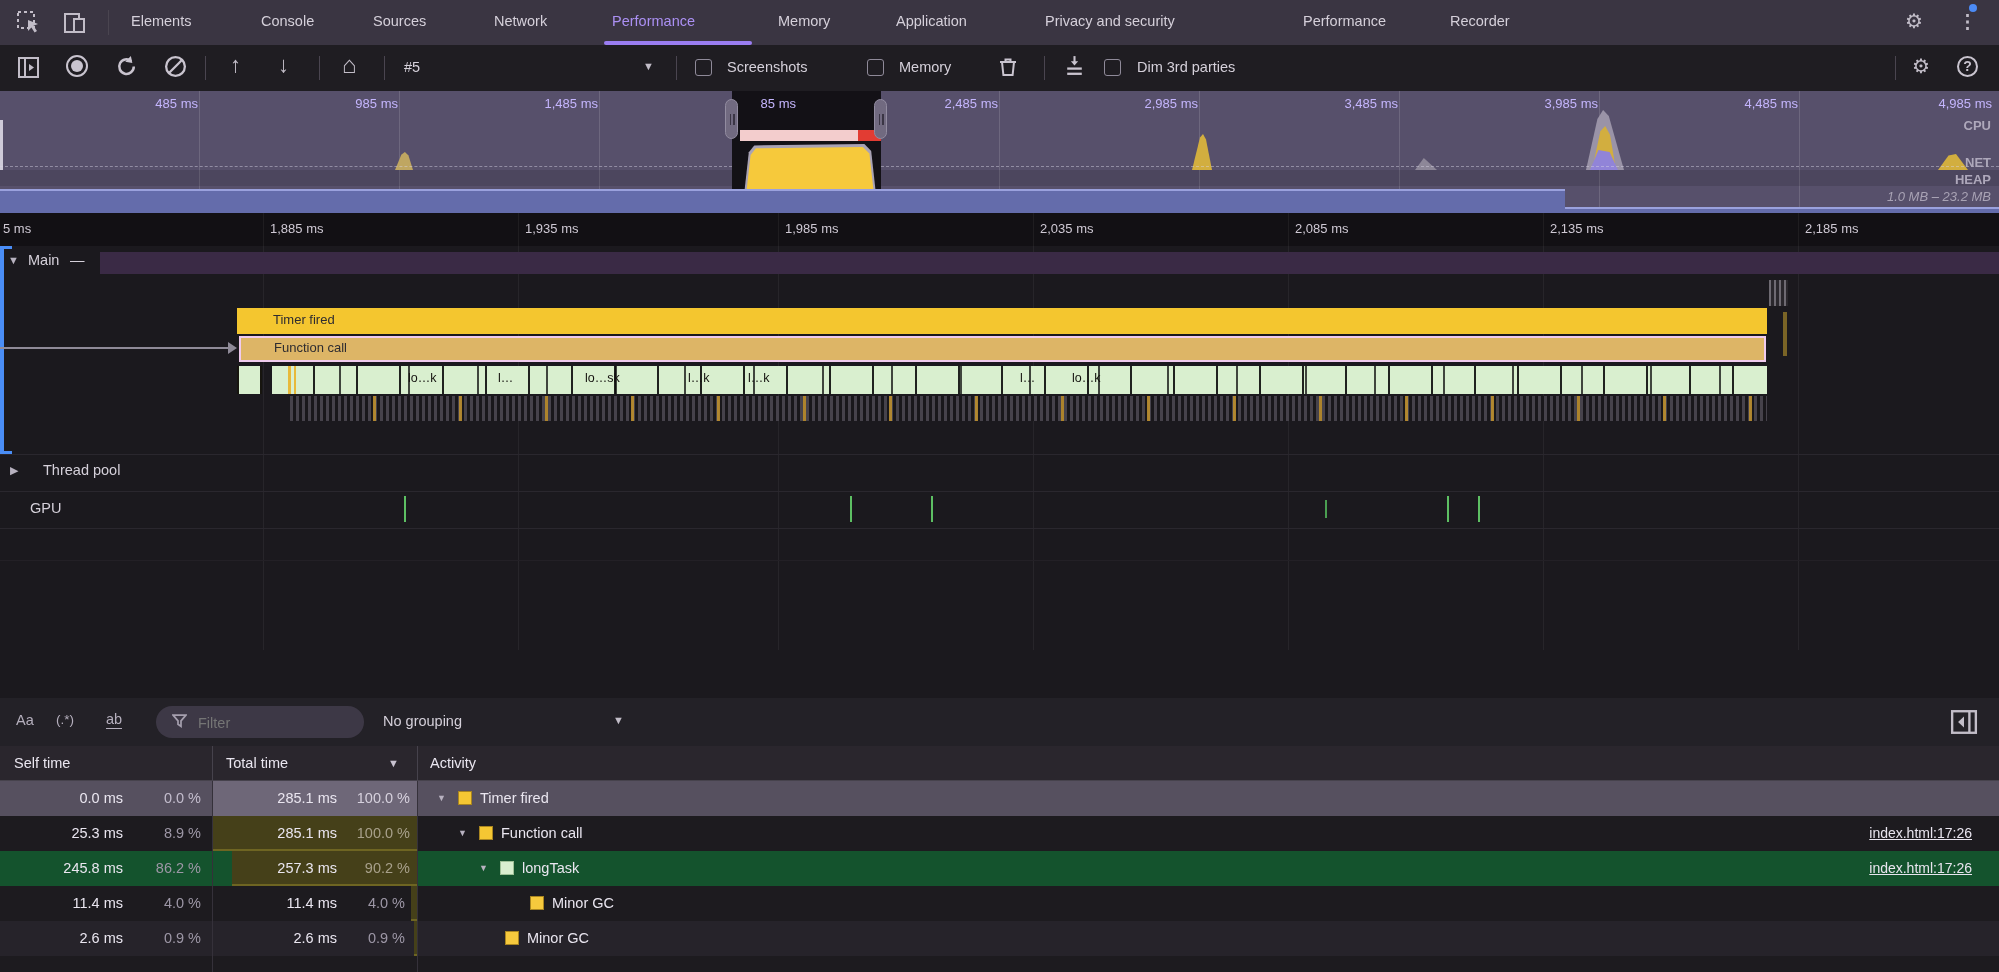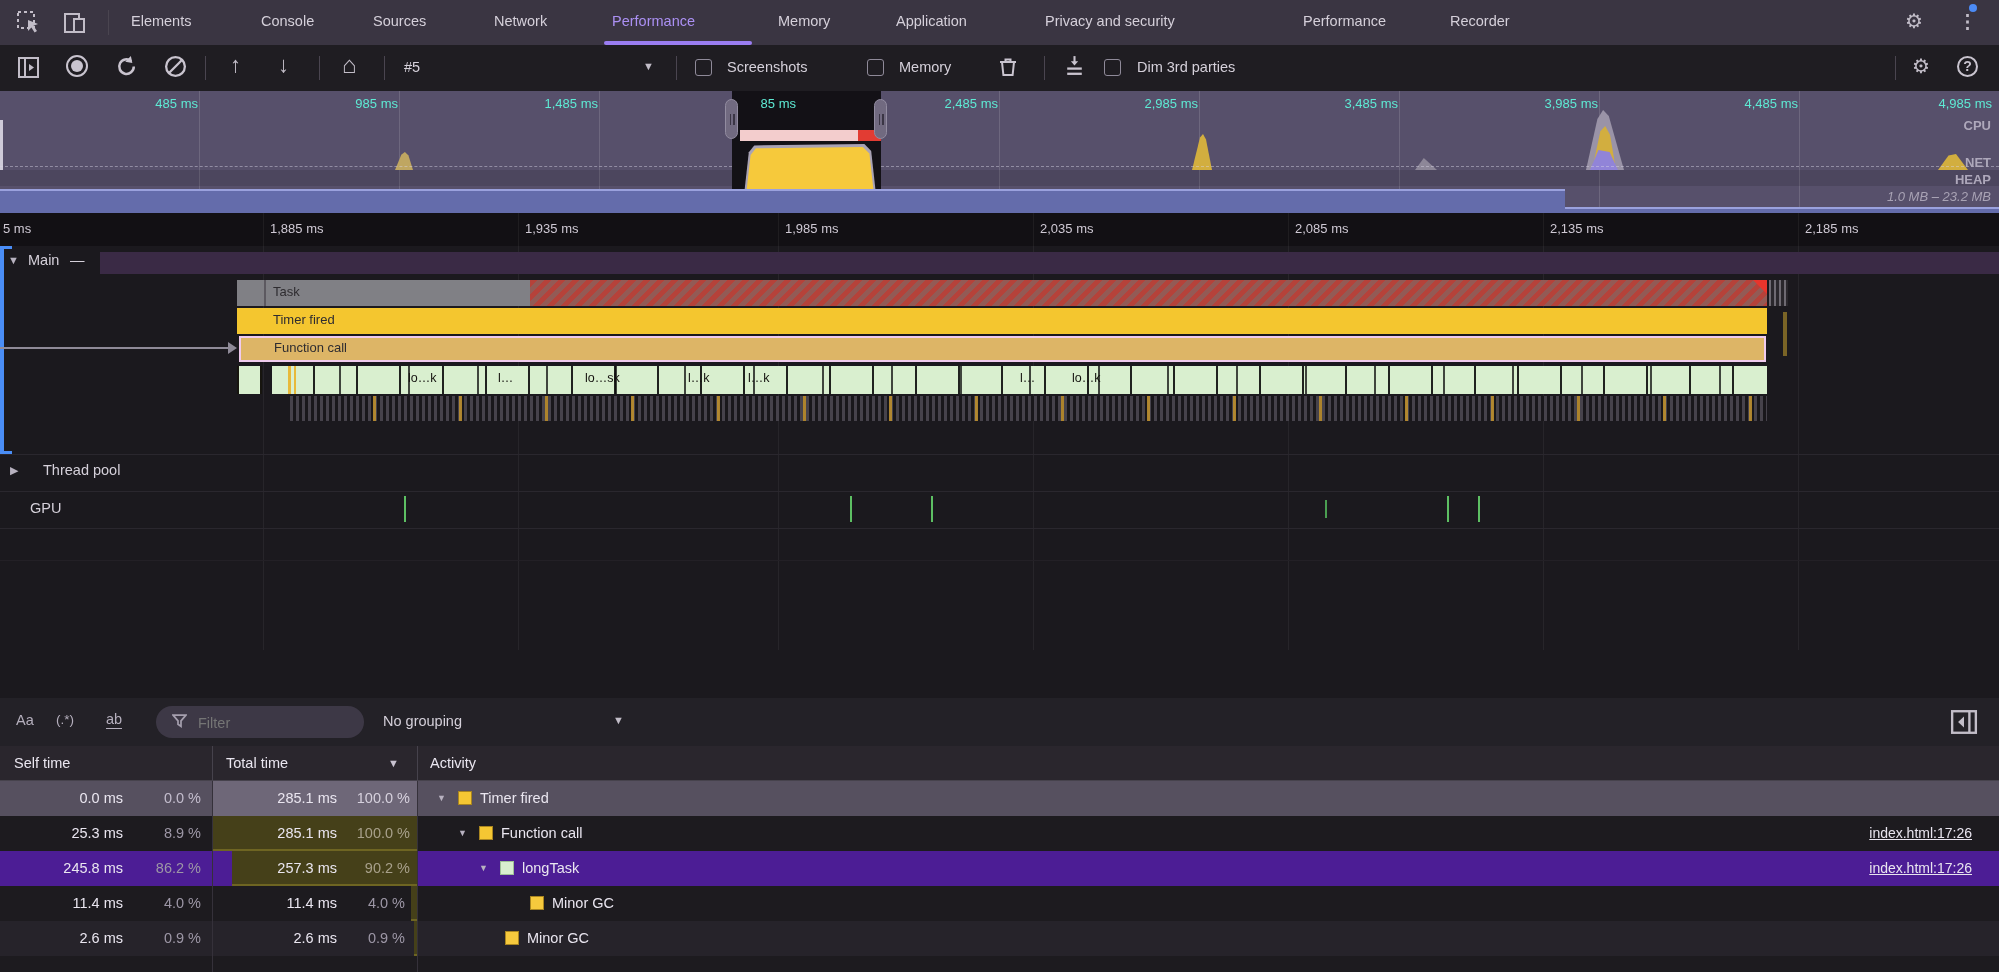--- a/index.html
+++ b/index.html
@@ -5,21 +5,21 @@
   html,body{margin:0;padding:0;background:#000;}
   #app{position:relative;width:1999px;height:972px;overflow:hidden;
        background:#1b191e;font-family:"Liberation Sans",sans-serif;
        -webkit-font-smoothing:antialiased;}
   .abs{position:absolute;}
   .txt{color:#d5d0da;font-size:14.5px;}
   .icon{color:#c2bdc8;}
   .vdiv{width:1px;background:#4a4550;}
   .cb{width:17px;height:17px;border:1.5px solid #8f8a99;border-radius:3px;background:transparent;box-sizing:border-box;}
   .gridline-fl{width:1px;background:rgba(255,255,255,0.055);top:213px;height:437px;}
-  .ov-label{font-size:13px;color:#5eead4;text-align:right;}
+  .ov-label{font-size:13px;color:#c4b5fd;text-align:right;}
   .rul-label{font-size:13px;color:#cfc9d4;}
   .sep{height:1px;background:#2a272e;left:0;width:1999px;}
   .flame-label{font-size:13px;color:#2e2c30;white-space:nowrap;}
   .green-label{font-size:12.5px;color:#14120f;white-space:nowrap;}
   .pill-handle{width:13px;height:40px;background:#716a80;border:1px solid #928ca0;border-radius:7px;box-sizing:border-box;}
   .pill-handle i{position:absolute;top:14px;width:1.5px;height:11px;background:#3a3544;}
   .tab2{font-size:14.5px;color:#d5d0da;}
   .num{text-align:right;line-height:35px;font-size:14.5px;color:#eae6f0;white-space:nowrap;}
   .pct{color:#9d97a6;}
   .sq{width:14px;height:14px;box-sizing:border-box;}
@@ -208,27 +208,20 @@
 
     <div class="abs" style="left:0;top:0;width:4px;height:208px;background:#4a8df6;"></div>
     <div class="abs" style="left:0;top:0;width:12px;height:3px;background:#4a8df6;"></div>
     <div class="abs" style="left:0;top:205px;width:12px;height:3px;background:#4a8df6;"></div>
 
     <span class="abs" style="left:8px;top:8px;font-size:11px;color:#b8b2c0;">▼</span>
     <span class="abs txt" style="left:28px;top:6px;">Main</span>
     <span class="abs txt" style="left:70px;top:6px;">—</span>
     <div class="abs" style="left:100px;top:6px;width:1899px;height:22px;background:#3a2a45;"></div>
 
-    <div class="abs" style="left:237px;top:34px;width:1530px;height:26px;background:#808085;">
-      <div class="abs" style="left:293px;top:0;width:1237px;height:26px;
-        background:repeating-linear-gradient(135deg,#b5423a 0 5px,#935a55 5px 10px);"></div>
-      <div class="abs" style="left:27px;top:0;width:2px;height:26px;background:#5c5960;"></div>
-      <span class="abs flame-label" style="left:36px;top:4px;">Task</span>
-      <div class="abs" style="right:0;top:0;width:0;height:0;border-top:14px solid #e8352c;border-left:14px solid transparent;"></div>
-    </div>
     <div class="abs" style="left:1769px;top:34px;width:19px;height:26px;
       background:repeating-linear-gradient(90deg,#6e6a72 0 2px,#2a272c 2px 5px);"></div>
 
     <div class="abs" style="left:237px;top:62px;width:1530px;height:26px;background:#f4c62f;">
       <span class="abs flame-label" style="left:36px;top:4px;">Timer fired</span>
     </div>
     <div class="abs" style="left:1783px;top:66px;width:4px;height:44px;background:#7a6426;"></div>
 
     <div class="abs" style="left:0;top:101px;width:231px;height:2px;background:#8f8a98;"></div>
     <div class="abs" style="left:228px;top:96px;width:0;height:0;border-left:9px solid #8f8a98;border-top:6px solid transparent;border-bottom:6px solid transparent;"></div>
@@ -323,21 +316,21 @@
       <span class="abs num" style="left:0;width:123px;">25.3 ms</span>
       <span class="abs num pct" style="left:123px;width:78px;">8.9 %</span>
       <span class="abs num" style="left:212px;width:125px;">285.1 ms</span>
       <span class="abs num" style="left:337px;width:73px;color:#a8a08b;">100.0 %</span>
       <span class="abs exp" style="left:458px;">▼</span>
       <span class="abs sq sq-y" style="left:479px;top:10px;"></span>
       <span class="abs num" style="left:501px;text-align:left;">Function call</span>
       <span class="abs link" style="right:27px;">index.html:17:26</span>
     </div>
 
-    <div class="abs" style="left:0;top:105px;width:1999px;height:35px;background:#4c1d95;">
+    <div class="abs" style="left:0;top:105px;width:1999px;height:35px;background:#14532d;">
       <div class="abs olive" style="left:232px;top:0;width:185px;height:35px;"></div>
       <span class="abs num" style="left:0;width:123px;">245.8 ms</span>
       <span class="abs num pct" style="left:123px;width:78px;">86.2 %</span>
       <span class="abs num" style="left:212px;width:125px;">257.3 ms</span>
       <span class="abs num" style="left:337px;width:73px;color:#a8a08b;">90.2 %</span>
       <span class="abs exp" style="left:479px;">▼</span>
       <span class="abs sq sq-g" style="left:500px;top:10px;"></span>
       <span class="abs num" style="left:522px;text-align:left;">longTask</span>
       <span class="abs link" style="right:27px;">index.html:17:26</span>
     </div>

